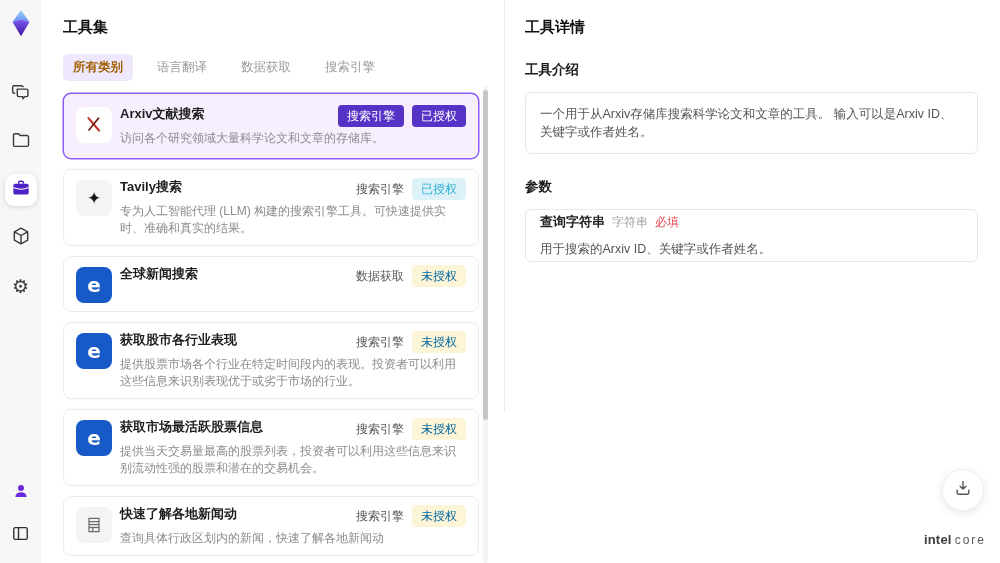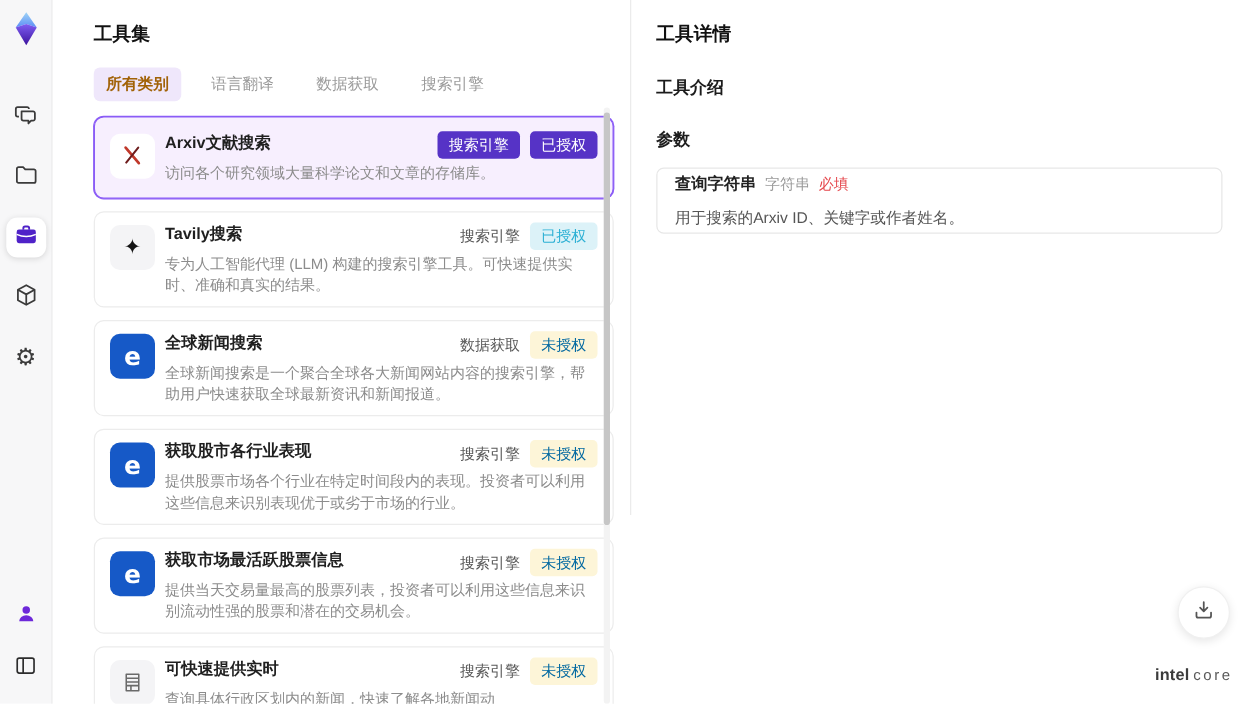--- a/index.html
+++ b/index.html
@@ -10,21 +10,21 @@
   .rail { position:absolute; left:0; top:0; width:42px; height:563px; background:#f7f7f8;
           border-right:1px solid #ededed; display:flex; flex-direction:column; align-items:center; }
   .logo { width:30px; height:30px; margin-top:8px; }
   .rail-nav { margin-top:40px; display:flex; flex-direction:column; gap:16px; align-items:center; }
   .rail-item { width:32px; height:32px; border-radius:9px; display:flex; align-items:center; justify-content:center; cursor:pointer; }
   .rail-item.active { background:#fff; box-shadow:0 1px 5px rgba(0,0,0,.14); }
   .rail-bottom { margin-top:auto; margin-bottom:12px; display:flex; flex-direction:column; gap:10px; align-items:center; }
   .gear-glyph { font-family:"DejaVu Sans",sans-serif; font-size:19px; color:#3b3b3b; line-height:1; }
 
   
-  .main { position:absolute; left:53px; top:0; width:460px; height:563px; padding:18px 14px 0 22px; background:#fff; }
+  .main { position:absolute; left:41px; top:0; width:460px; height:563px; padding:18px 14px 0 22px; background:#fff; }
   .main-title { font-size:15px; font-weight:bold; color:#111; }
   .tabs { display:flex; gap:14px; margin-top:17px; align-items:center; font-size:12.5px; }
   .tab { color:#9b9b9b; padding:5px 10px; border-radius:5px; cursor:pointer; white-space:nowrap; }
   .tab.active { background:#efe7fb; color:#a16207; font-weight:bold; }
 
   .cards { margin-top:12px; width:416px; display:flex; flex-direction:column; gap:10px; }
   .card { border:1px solid #ececec; border-radius:8px; background:#fff; padding:8px 12px; display:flex; gap:8px; cursor:pointer; }
   .card.selected { background:#f7effe; border:1px solid #8b5cf6; box-shadow:0 0 0 .5px #8b5cf6; padding:11px 12px; }
   .tile { width:36px; height:36px; border-radius:8px; flex:0 0 36px; display:flex; align-items:center; justify-content:center; margin-top:2px; }
   .tile.white { background:#ffffff; }
@@ -200,21 +200,20 @@
         <span class="eglyph">e</span>
       </div>
       <div class="card-body">
         <div class="card-head">
           <span class="card-title">全球新闻搜索</span>
           <span class="card-tags">
             <span class="cat-plain">数据获取</span>
             <span class="badge yellow">未授权</span>
           </span>
         </div>
-        <div class="card-desc">全球新闻搜索是一个聚合全球各大新闻网站内容的搜索引擎，帮助用户快速获取全球最新资讯和新闻报道。</div>
       </div>
     </div>
 
     <div class="card">
       <div class="tile blue">
         <span class="eglyph">e</span>
       </div>
       <div class="card-body">
         <div class="card-head">
           <span class="card-title">获取股市各行业表现</span>
@@ -248,41 +247,42 @@
         <svg width="20" height="20" viewBox="0 0 24 24" fill="none" stroke="#6a6a6a" stroke-width="1.5" stroke-linejoin="round">
           <rect x="6" y="4" width="12" height="16"></rect>
           <line x1="6" y1="8" x2="18" y2="8"></line>
           <line x1="6" y1="11.5" x2="18" y2="11.5"></line>
           <line x1="6" y1="15" x2="18" y2="15"></line>
           <line x1="10.5" y1="15" x2="10.5" y2="20"></line>
         </svg>
       </div>
       <div class="card-body">
         <div class="card-head">
-          <span class="card-title">可快速提供实时</span>
+          <span class="card-title">快速了解各地新闻动</span>
           <span class="card-tags">
             <span class="cat-plain">搜索引擎</span>
             <span class="badge yellow">未授权</span>
           </span>
         </div>
         <div class="card-desc">查询具体行政区划内的新闻，快速了解各地新闻动</div>
       </div>
     </div>
 
   </div>
 </div>
 
 <div class="vscroll-track">
   <div class="vscroll-thumb"></div>
 </div>
 
 <div class="detail">
   <div class="detail-title">工具详情</div>
 
   <div class="section-h">工具介绍</div>
+  <div class="intro-box">一个用于从Arxiv存储库搜索科学论文和文章的工具。 输入可以是Arxiv ID、关键字或作者姓名。</div>
 
   <div class="section-h">参数</div>
   <div class="param-box">
     <div class="param-line">
       <span class="param-name">查询字符串</span>
       <span class="param-type">字符串</span>
       <span class="param-req">必填</span>
     </div>
     <div class="param-desc">用于搜索的Arxiv ID、关键字或作者姓名。</div>
   </div>

